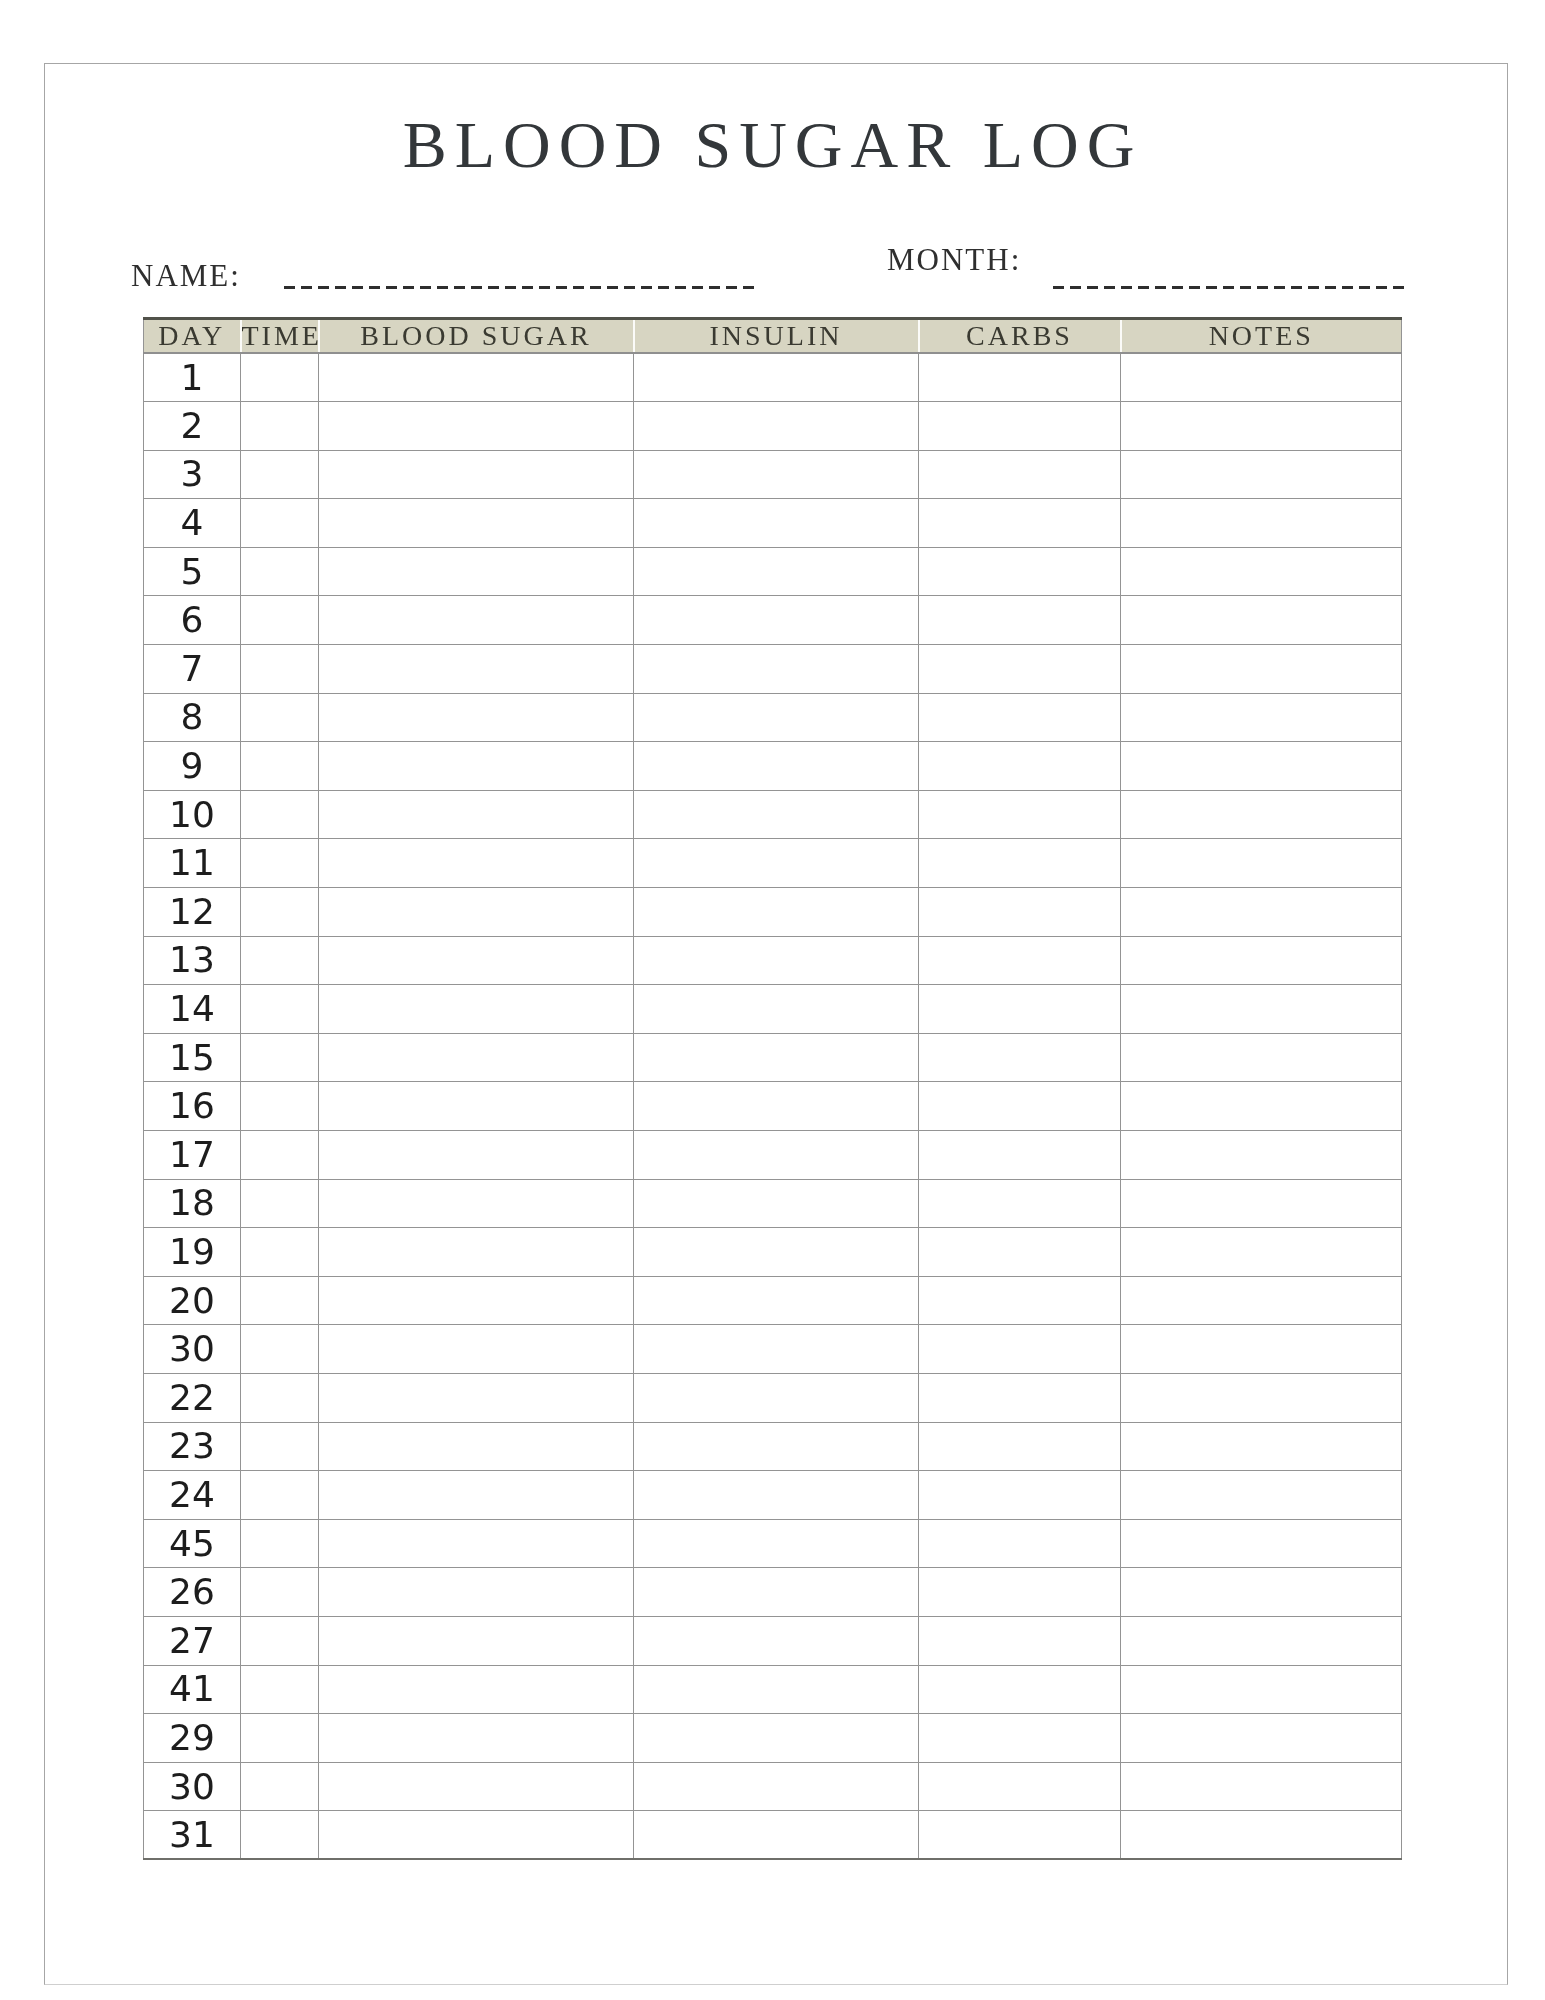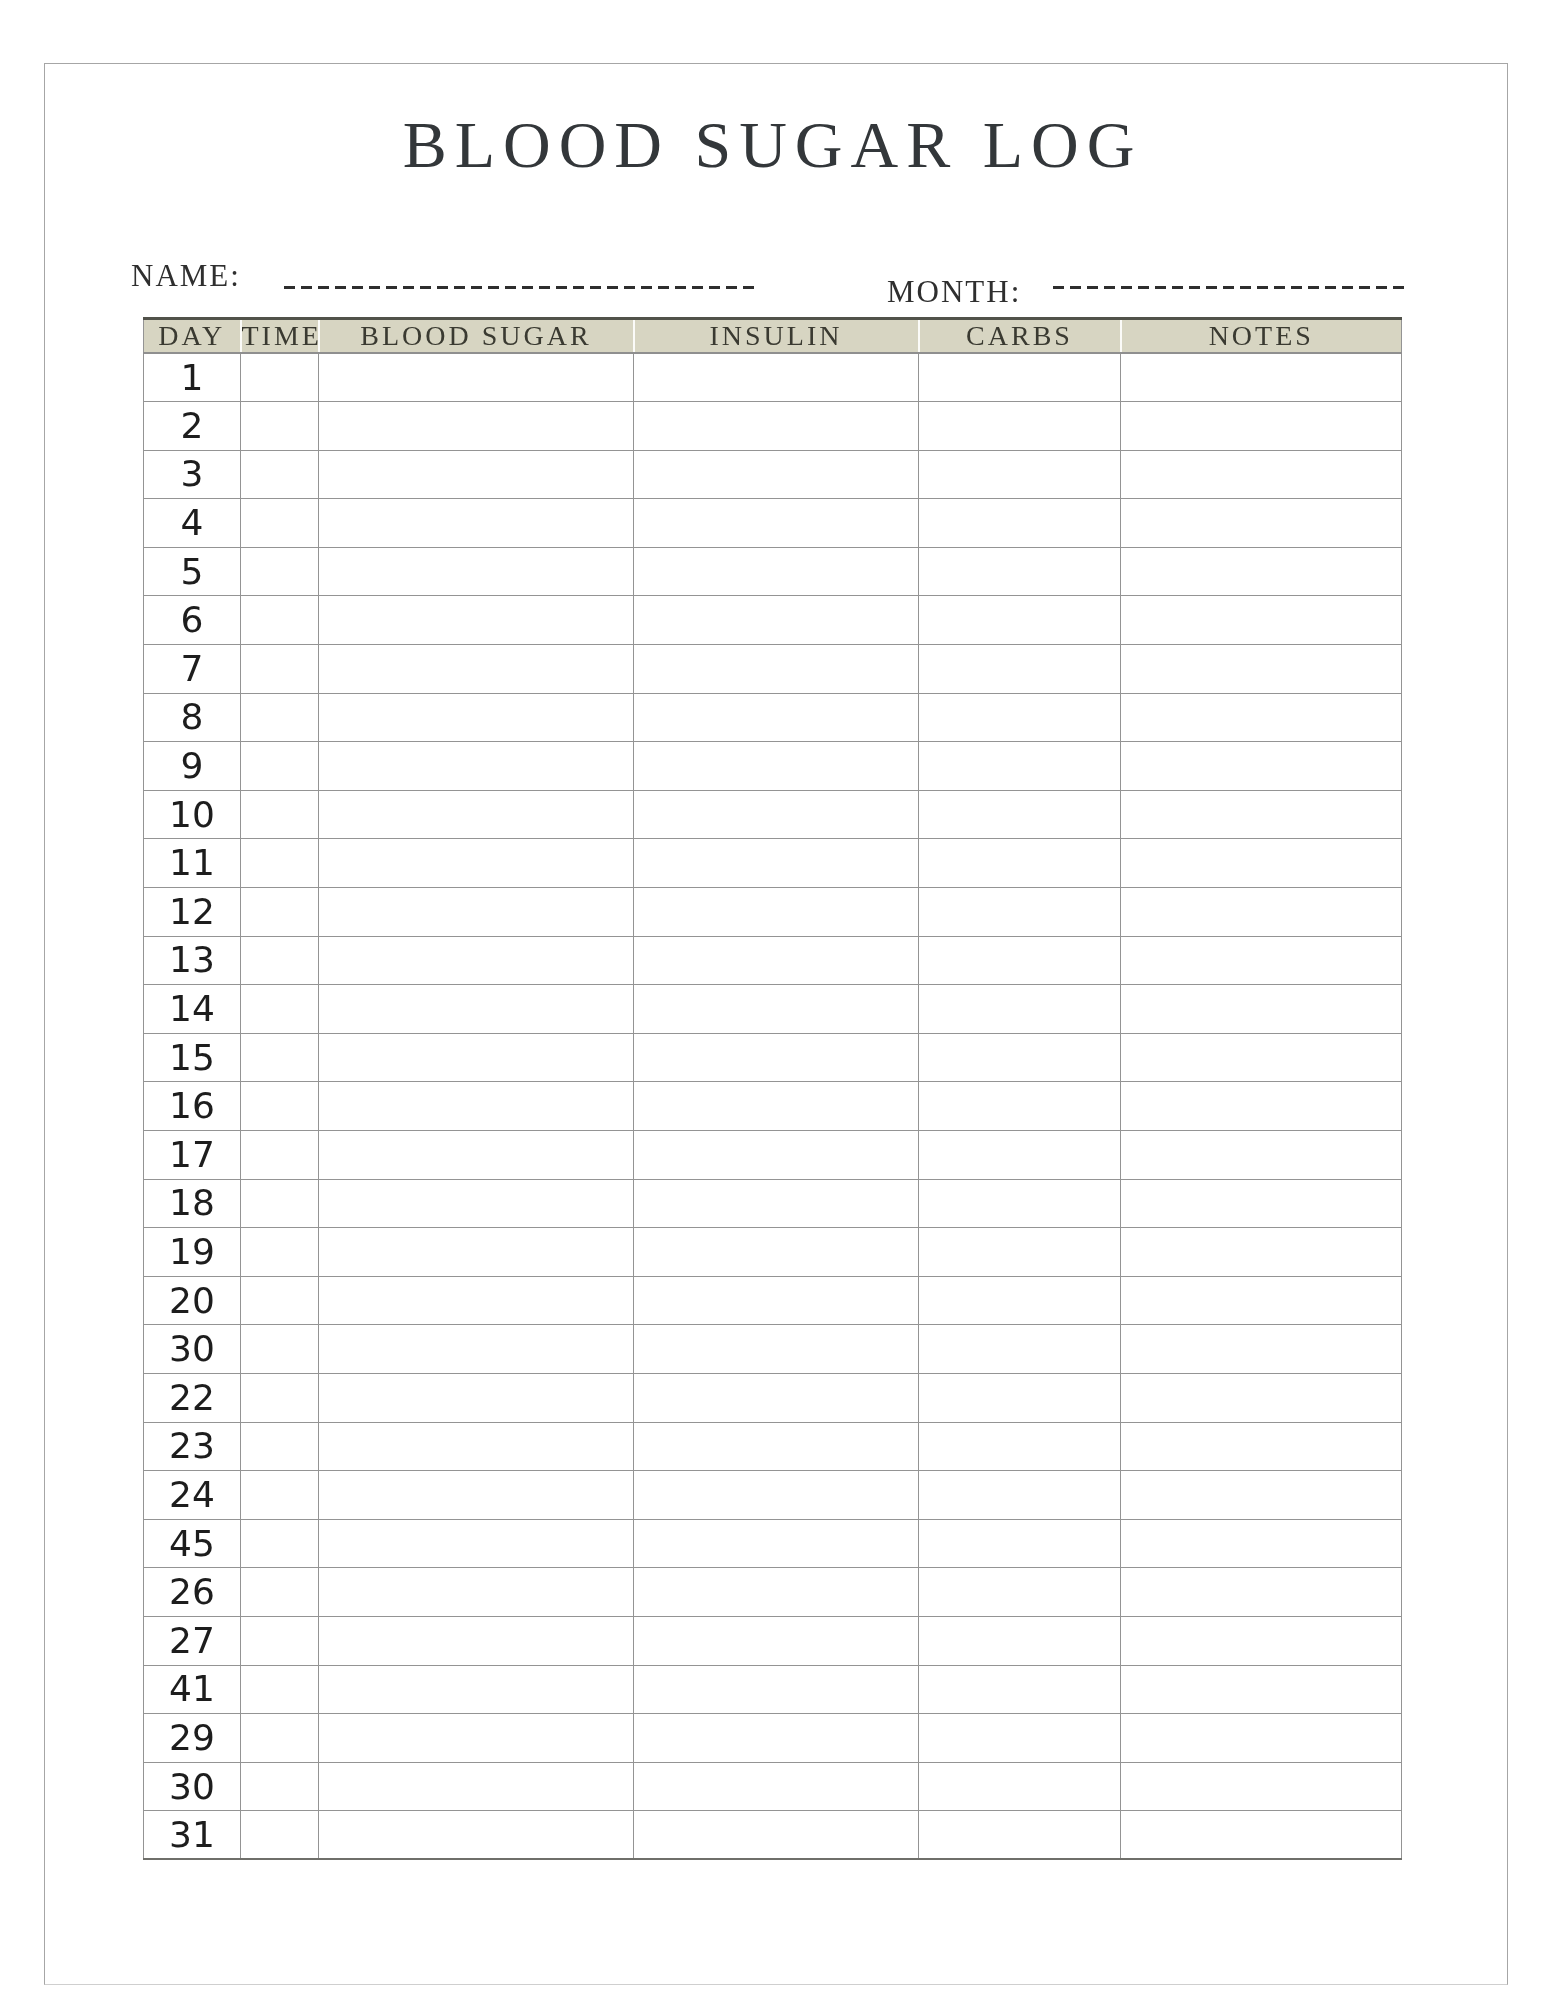--- a/index.html
+++ b/index.html
@@ -26,21 +26,21 @@
            border:1px solid var(--frame); border-bottom-color:#cfcfcf; }
 
   .page-title { position:absolute; left:0; top:84px; width:100%;
                 text-align:center; font-size:66px; font-weight:400;
                 letter-spacing:8px; color:var(--title_text); line-height:66px;
                 white-space:nowrap; }
 
   .field-label { position:absolute; font-size:31px; line-height:32px; letter-spacing:2px;
                  color:var(--label_text); white-space:nowrap; }
   .name-label  { left:131px; top:232px; }
-  .month-label { left:887px; top:248px; }
+  .month-label { left:887px; top:216px; }
 
   .fill-line { position:absolute; top:258px; height:3px;
                background:repeating-linear-gradient(to right, var(--dash) 0 11px, transparent 11px 17px); }
   .name-line  { left:284px; width:470px; }
   .month-line { left:1053px; width:356px; }
 
   table.log { position:absolute; left:143px; top:289px; width:1258px;
               border-collapse:collapse; table-layout:fixed;
               border-left:1.5px solid var(--grid);
               border-right:1.5px solid var(--grid);

